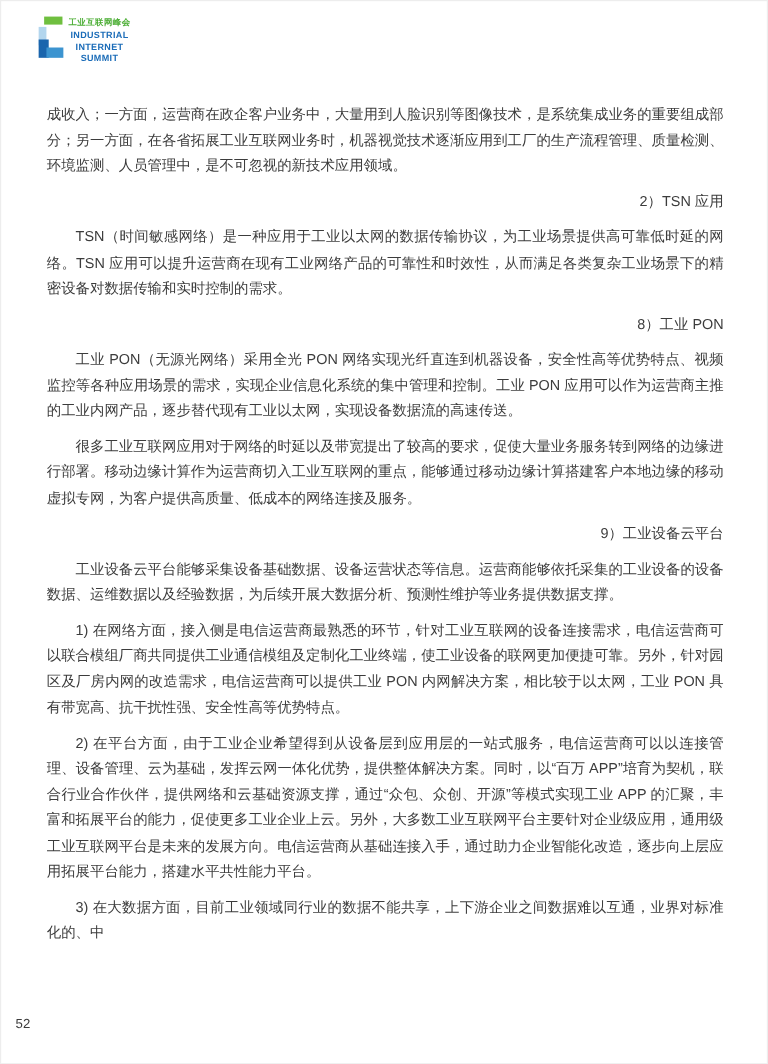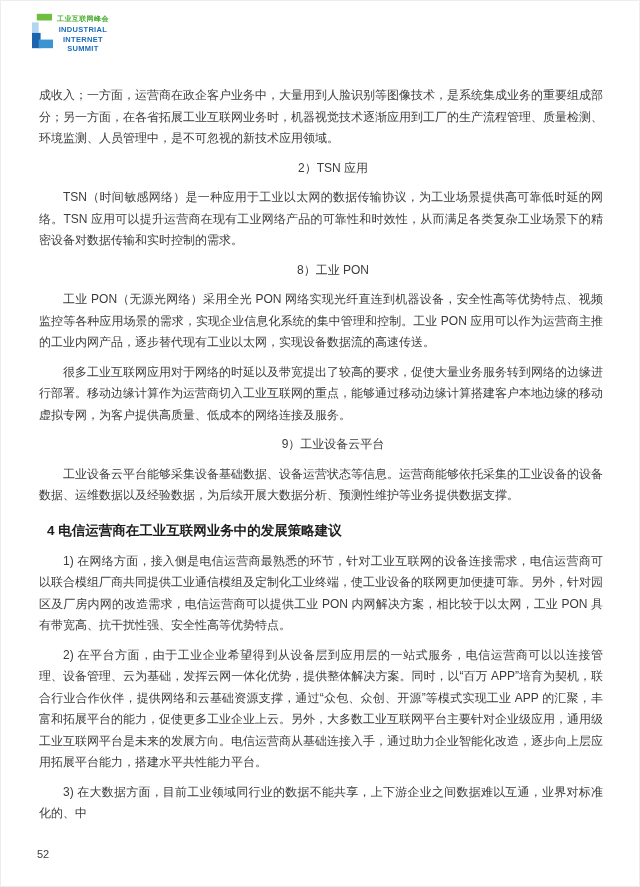--- a/index.html
+++ b/index.html
@@ -51,34 +51,34 @@
     left: 38px;
     width: 564px;
     color: #3c3c3c;
     font-size: 12px;
     line-height: 21.5px;
     text-align: justify;
   }
   .content p { margin: 0 0 8px 0; }
   p.cont { text-indent: 0; font-family: Liberation Serif, serif; }
   p.indent { text-indent: 2em; }
-  p.sub { text-indent: 2em; text-align: center; }
+  p.sub { text-indent: 2em; text-align: right; }
   p.section-heading {
     font-size: 13.5px;
     font-weight: bold;
     color: #1e1e1e;
     text-indent: 0.6em;
     text-align: left;
     margin: 14px 0 10px 0;
     line-height: 20px;
   }
   
   .page-number {
     position: absolute;
-    left: 36px;
+    left: 12px;
     top: 847px;
     font-size: 11px;
     color: #3c3c3c;
   }
 </style>
 </head>
 <body>
 
 <div class="page">
 
@@ -101,21 +101,20 @@
 
   <div class="content">
     <p class="cont">成收入；一方面，运营商在政企客户业务中，大量用到人脸识别等图像技术，是系统集成业务的重要组成部分；另一方面，在各省拓展工业互联网业务时，机器视觉技术逐渐应用到工厂的生产流程管理、质量检测、环境监测、人员管理中，是不可忽视的新技术应用领域。</p>
     <p class="sub">2）TSN 应用</p>
     <p class="indent">TSN（时间敏感网络）是一种应用于工业以太网的数据传输协议，为工业场景提供高可靠低时延的网络。TSN 应用可以提升运营商在现有工业网络产品的可靠性和时效性，从而满足各类复杂工业场景下的精密设备对数据传输和实时控制的需求。</p>
     <p class="sub">8）工业 PON</p>
     <p class="indent">工业 PON（无源光网络）采用全光 PON 网络实现光纤直连到机器设备，安全性高等优势特点、视频监控等各种应用场景的需求，实现企业信息化系统的集中管理和控制。工业 PON 应用可以作为运营商主推的工业内网产品，逐步替代现有工业以太网，实现设备数据流的高速传送。</p>
     <p class="indent">很多工业互联网应用对于网络的时延以及带宽提出了较高的要求，促使大量业务服务转到网络的边缘进行部署。移动边缘计算作为运营商切入工业互联网的重点，能够通过移动边缘计算搭建客户本地边缘的移动虚拟专网，为客户提供高质量、低成本的网络连接及服务。</p>
     <p class="sub">9）工业设备云平台</p>
     <p class="indent">工业设备云平台能够采集设备基础数据、设备运营状态等信息。运营商能够依托采集的工业设备的设备数据、运维数据以及经验数据，为后续开展大数据分析、预测性维护等业务提供数据支撑。</p>
-    <p class="section-heading">4 电信运营商在工业互联网业务中的发展策略建议</p>
     <p class="indent">1) 在网络方面，接入侧是电信运营商最熟悉的环节，针对工业互联网的设备连接需求，电信运营商可以联合模组厂商共同提供工业通信模组及定制化工业终端，使工业设备的联网更加便捷可靠。另外，针对园区及厂房内网的改造需求，电信运营商可以提供工业 PON 内网解决方案，相比较于以太网，工业 PON 具有带宽高、抗干扰性强、安全性高等优势特点。</p>
     <p class="indent">2) 在平台方面，由于工业企业希望得到从设备层到应用层的一站式服务，电信运营商可以以连接管理、设备管理、云为基础，发挥云网一体化优势，提供整体解决方案。同时，以“百万 APP”培育为契机，联合行业合作伙伴，提供网络和云基础资源支撑，通过“众包、众创、开源”等模式实现工业 APP 的汇聚，丰富和拓展平台的能力，促使更多工业企业上云。另外，大多数工业互联网平台主要针对企业级应用，通用级工业互联网平台是未来的发展方向。电信运营商从基础连接入手，通过助力企业智能化改造，逐步向上层应用拓展平台能力，搭建水平共性能力平台。</p>
     <p class="indent">3) 在大数据方面，目前工业领域同行业的数据不能共享，上下游企业之间数据难以互通，业界对标准化的、中</p>
   </div>
 
   <div class="page-number">52</div>
 
 </div>
 
 </body></html>

